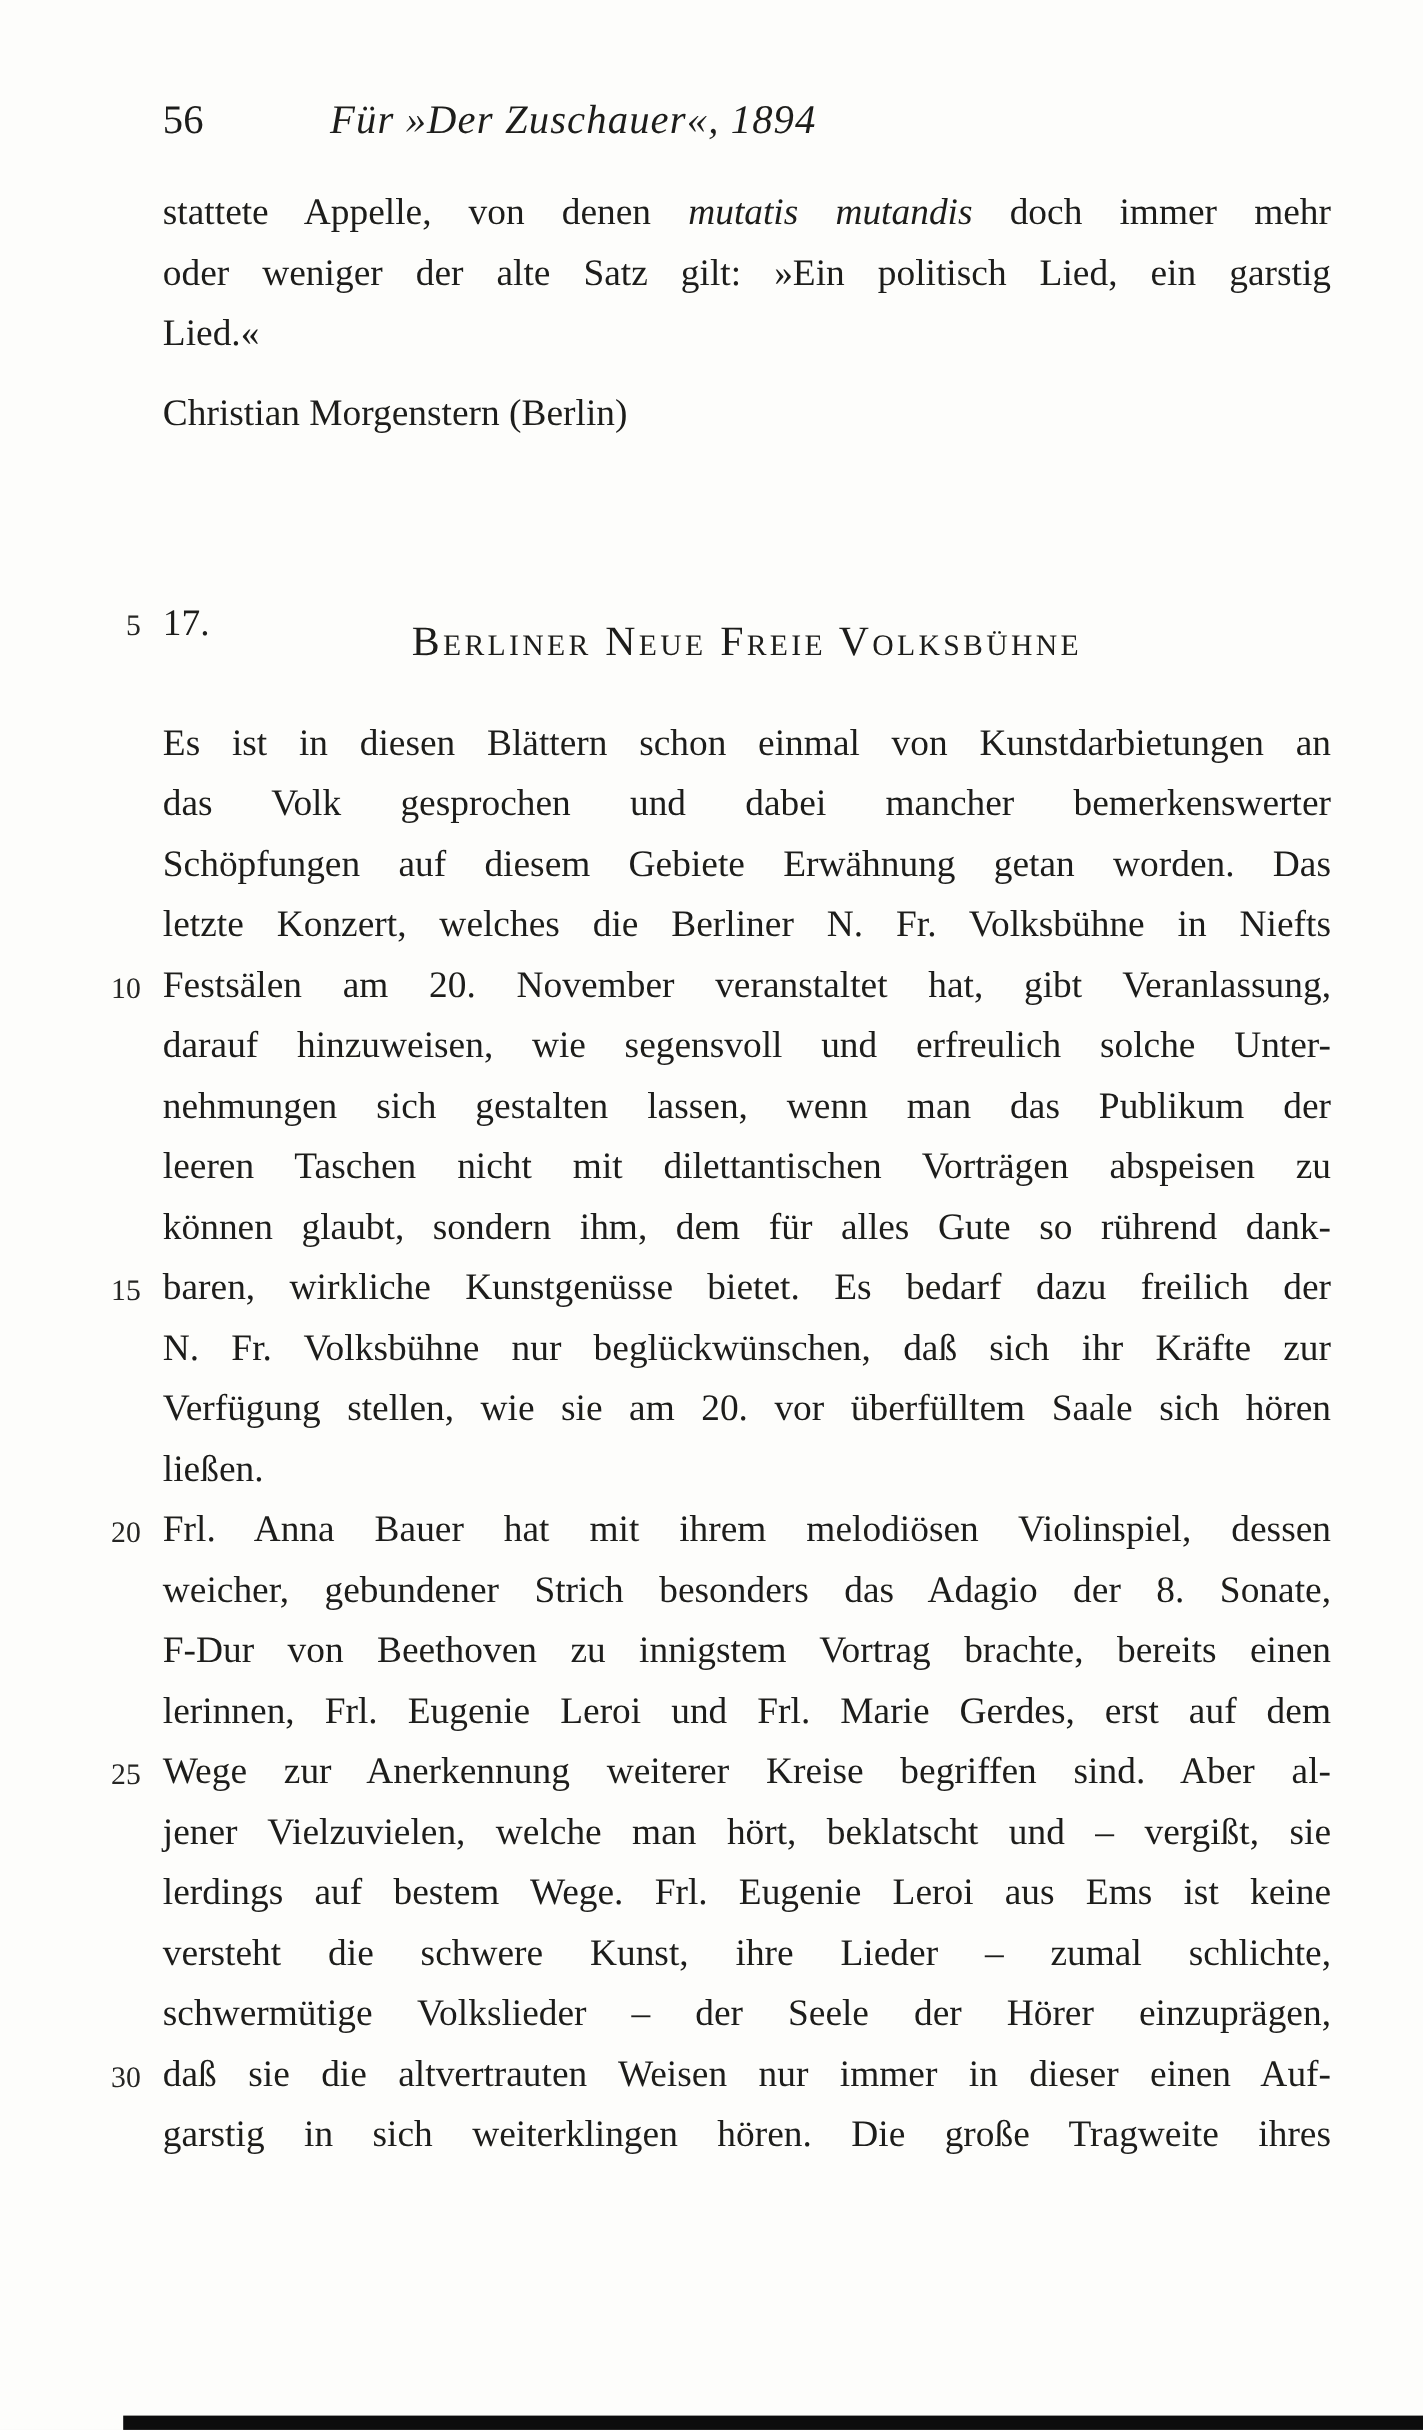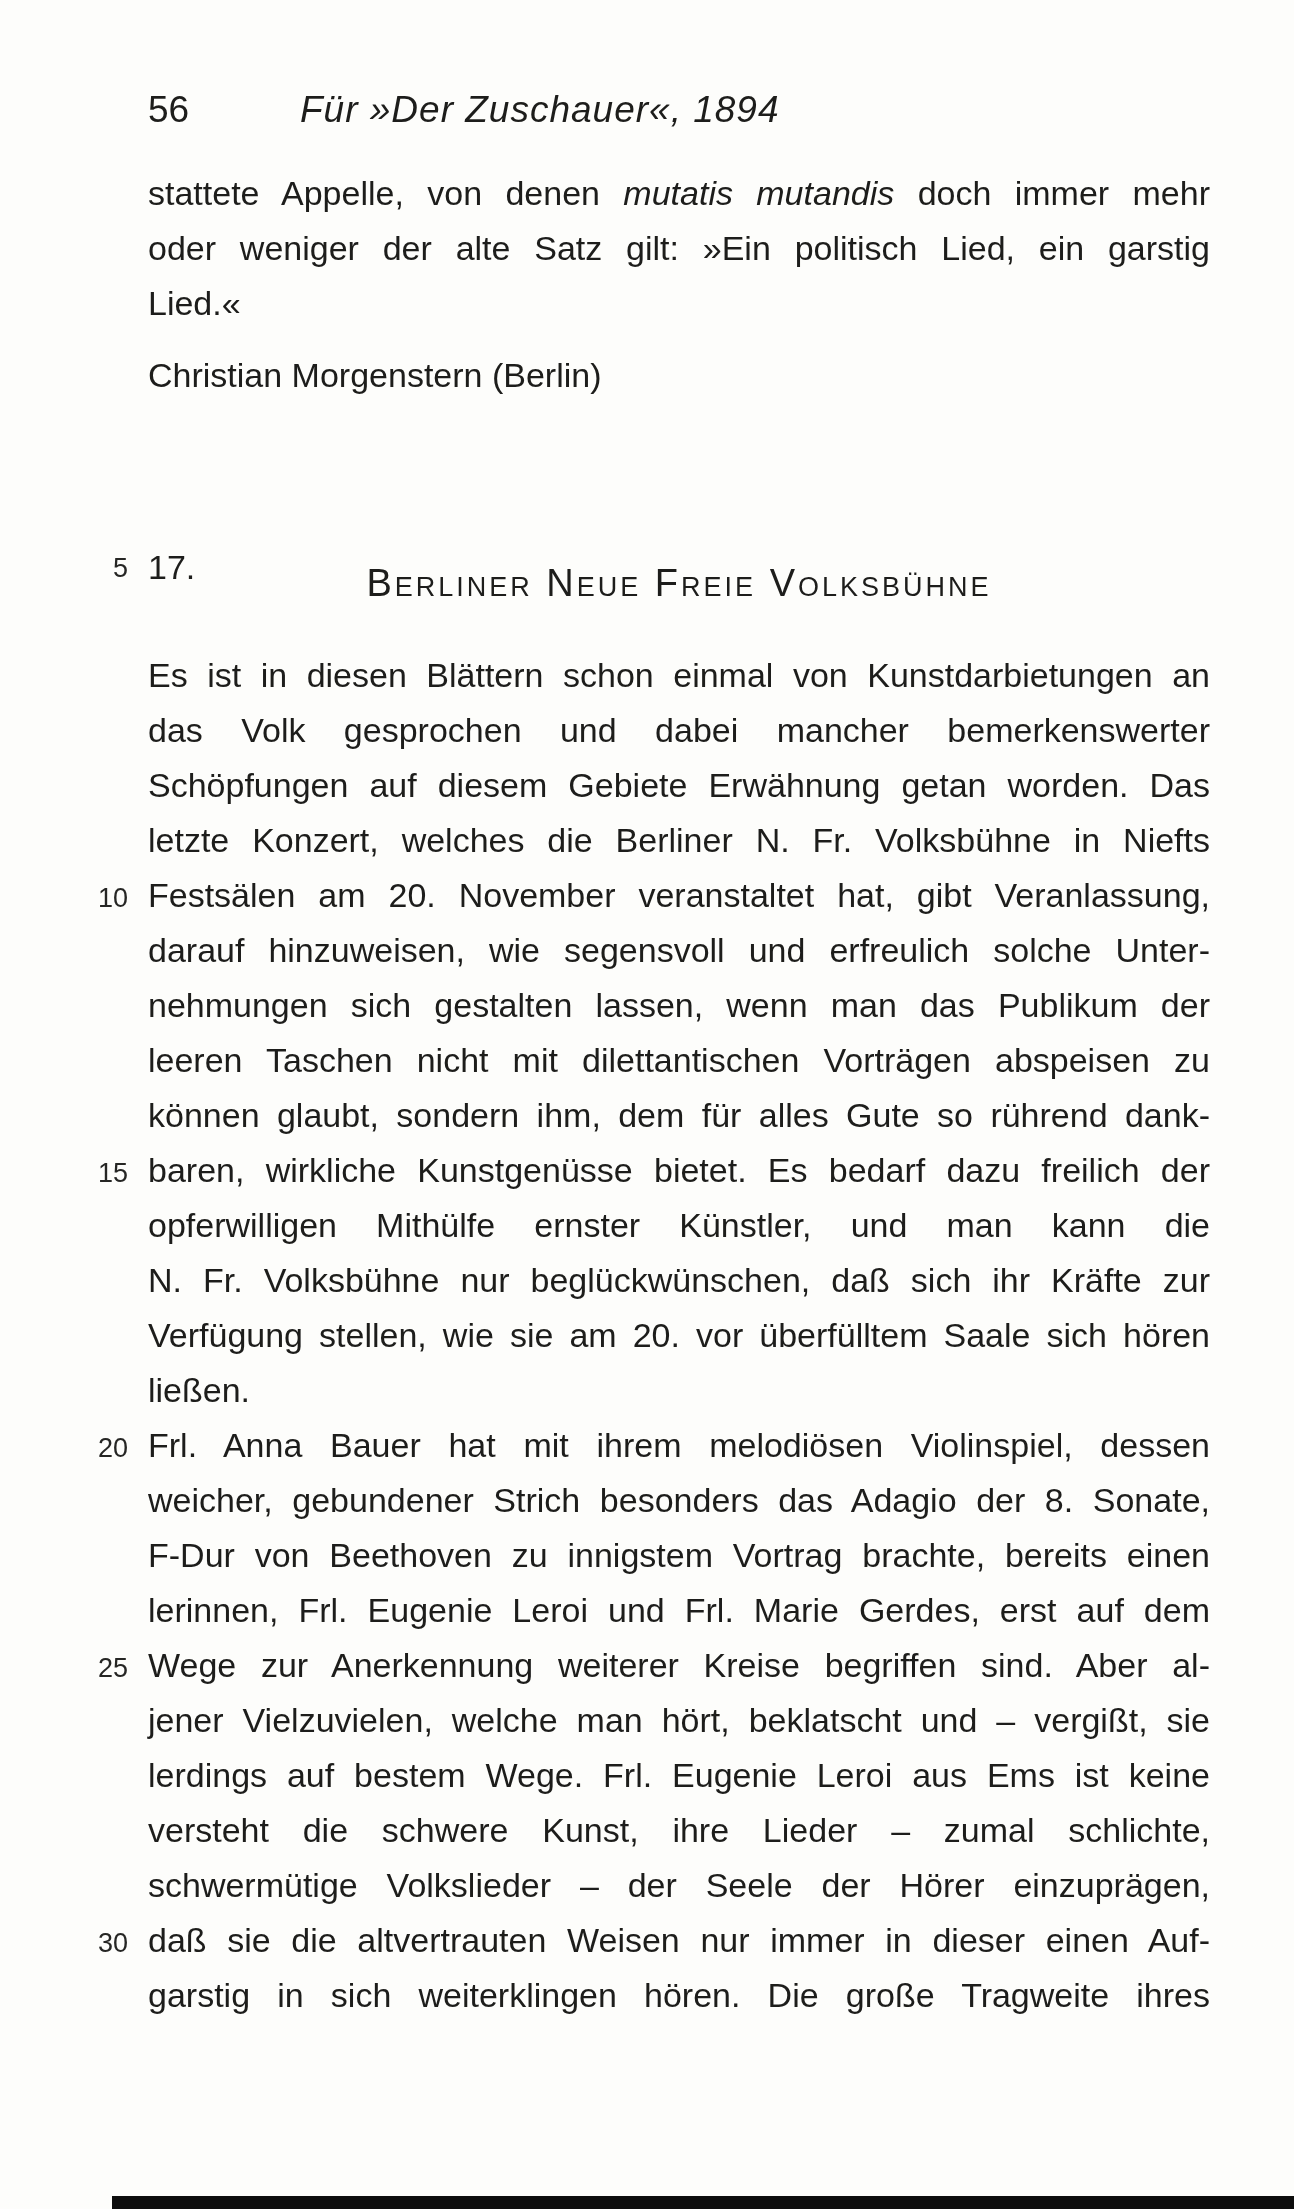--- a/index.html
+++ b/index.html
@@ -7,21 +7,21 @@
     padding: 0;
     background: #e8e8e6;
   }
   .page {
     position: relative;
     width: 1294px;
     height: 2209px;
     margin: 0 auto;
     background: #fdfdfb;
     color: #1d1d1b;
-    font-family: Liberation Sans, sans-serif;
+    font-family: Liberation Serif, serif;
     overflow: hidden;
   }
   .column {
     position: absolute;
     left: 148px;
     width: 1062px;
   }
   
   .header-row {
     top: 82px;
@@ -165,23 +165,20 @@
         <span class="ltext">leeren Taschen nicht mit dilettantischen Vorträgen abspeisen zu</span>
       </div>
       <div class="tline">
         <span class="ltext">können glaubt, sondern ihm, dem für alles Gute so rührend dank-</span>
       </div>
       <div class="tline">
         <span class="lnum">15</span>
         <span class="ltext">baren, wirkliche Kunstgenüsse bietet. Es bedarf dazu freilich der</span>
       </div>
       <div class="tline">
-        <span class="ltext">opferwilligen Mithülfe ernster Künstler, und man kann die</span>
-      </div>
-      <div class="tline">
         <span class="ltext">N. Fr. Volksbühne nur beglückwünschen, daß sich ihr Kräfte zur</span>
       </div>
       <div class="tline">
         <span class="ltext">Verfügung stellen, wie sie am 20. vor überfülltem Saale sich hören</span>
       </div>
       <div class="tline">
         <span class="ltext left">ließen.</span>
       </div>
       <div class="tline">
         <span class="lnum">20</span>

